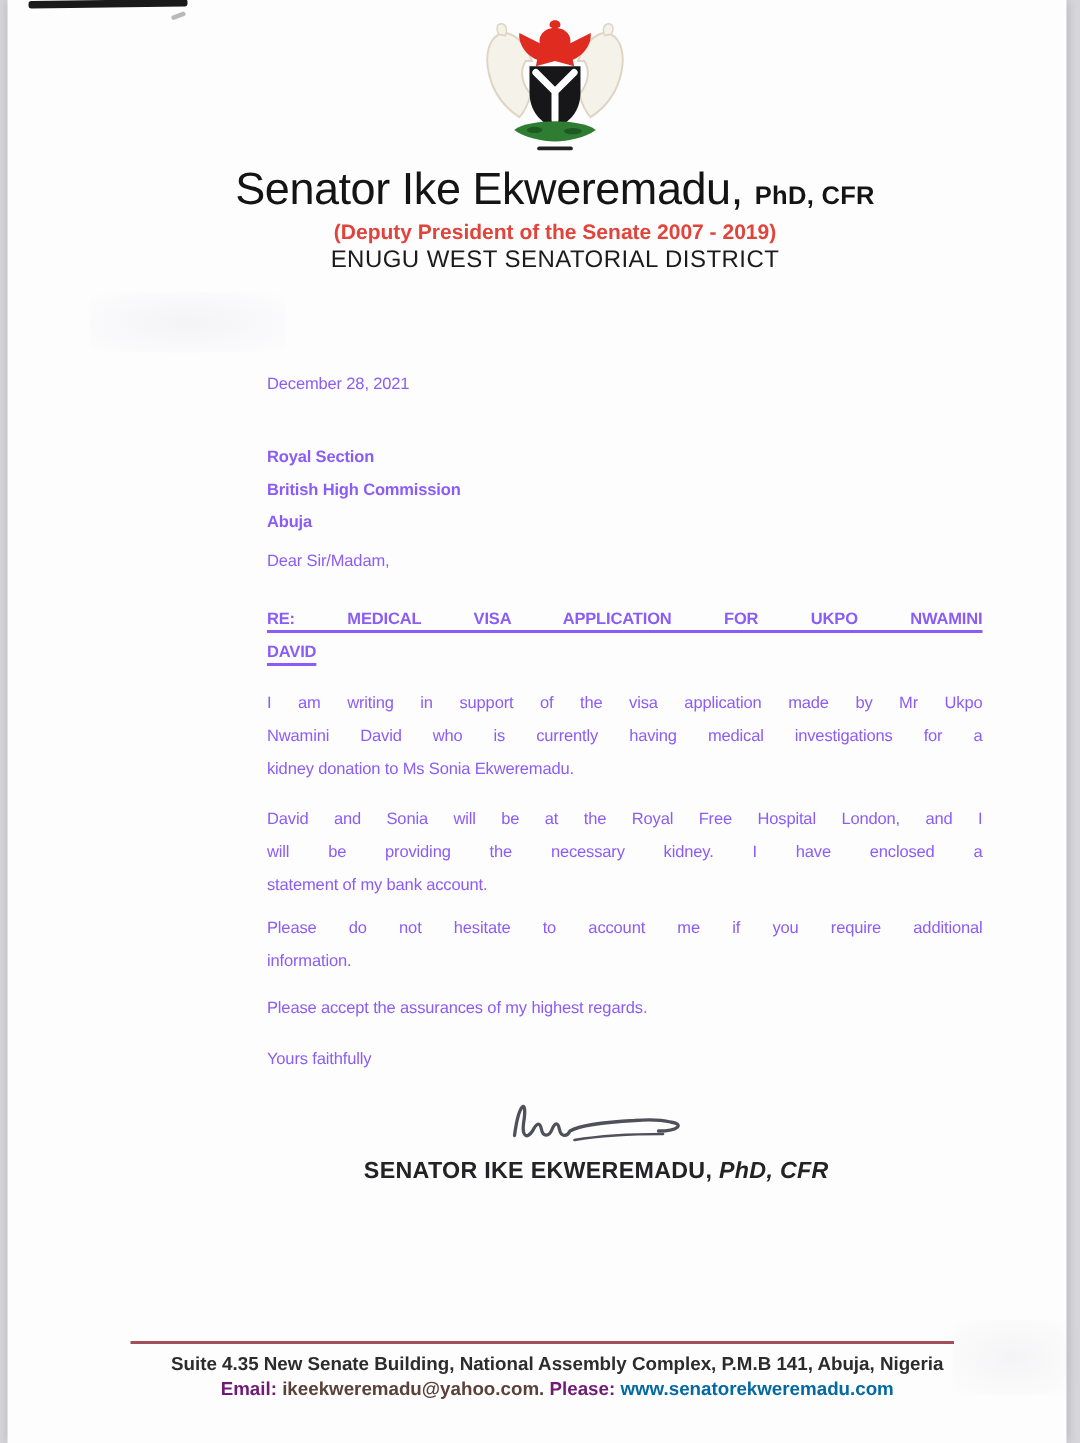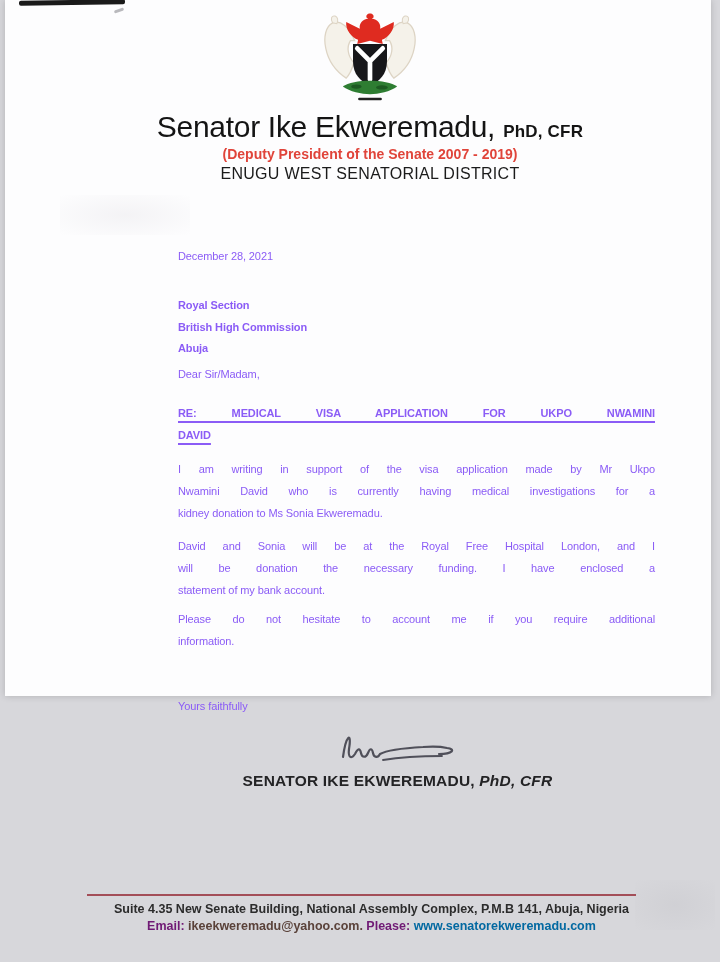--- a/index.html
+++ b/index.html
@@ -3,21 +3,21 @@
 <meta charset="utf-8">
 <style>
   html,body { margin:0; padding:0; }
   body {
     width:720px; height:962px;
     background:#d7d7db;
     font-family:"Liberation Sans", sans-serif;
     position:relative; overflow:hidden;
   }
   .paper {
-    position:absolute; left:5px; top:0; width:706px; height:696px;
+    position:absolute; left:5px; top:0; width:706px; height:962px;
     background:#fdfdfe;
     box-shadow:0 0 7px rgba(0,0,0,0.18);
   }
   
   .smudge-top {
     position:absolute; left:14px; top:0; width:106px; height:5px;
     background:#1a1a1a; border-radius:2px; transform:rotate(-0.8deg);
   }
   .smudge-tick {
     position:absolute; left:109px; top:9px; width:10px; height:3px;
@@ -124,29 +124,32 @@
   </div>
 
   <div class="abs btxt para p1">
     <div class="jl">I am writing in support of the visa application made by Mr Ukpo</div>
     <div class="jl">Nwamini David who is currently having medical investigations for a</div>
     <div>kidney donation to Ms Sonia Ekweremadu.</div>
   </div>
 
   <div class="abs btxt para p2">
     <div class="jl">David and Sonia will be at the Royal Free Hospital London, and I</div>
-    <div class="jl">will be donation the necessary funding. I have enclosed a</div>
+    <div class="jl">will be providing the necessary kidney. I have enclosed a</div>
     <div>statement of my bank account.</div>
   </div>
 
   <div class="abs btxt para p3">
     <div class="jl">Please do not hesitate to account me if you require additional</div>
     <div>information.</div>
   </div>
 
+  <div class="abs btxt para p4">
+    <div>Please accept the assurances of my highest regards.</div>
+  </div>
 
   <div class="abs btxt closing">Yours faithfully</div>
 
   <svg class="abs signature" viewBox="0 0 140 50" width="140" height="50" aria-hidden="true">
     <path d="M14 35 C17 13 23 9 20 27 C19 35 22 38 26 32 C29 26 31 26 32 31 C33 36 37 36 39 31 C41 26 43 26 44 31 C45 36 49 36 51 32 C58 28 76 26 94 25 C106 24 114 25 118 26 C127 27 124 32 110 32" stroke="#50505a" stroke-width="2.2" fill="none" stroke-linecap="round" stroke-linejoin="round"></path>
     <path d="M54 38 C72 35 98 34 113 34" stroke="#50505a" stroke-width="1.8" fill="none" stroke-linecap="round"></path>
   </svg>
 
   <div class="abs signatory"><span>SENATOR IKE EKWEREMADU,</span>
     <span class="sig-suffix">PhD, CFR</span></div>

